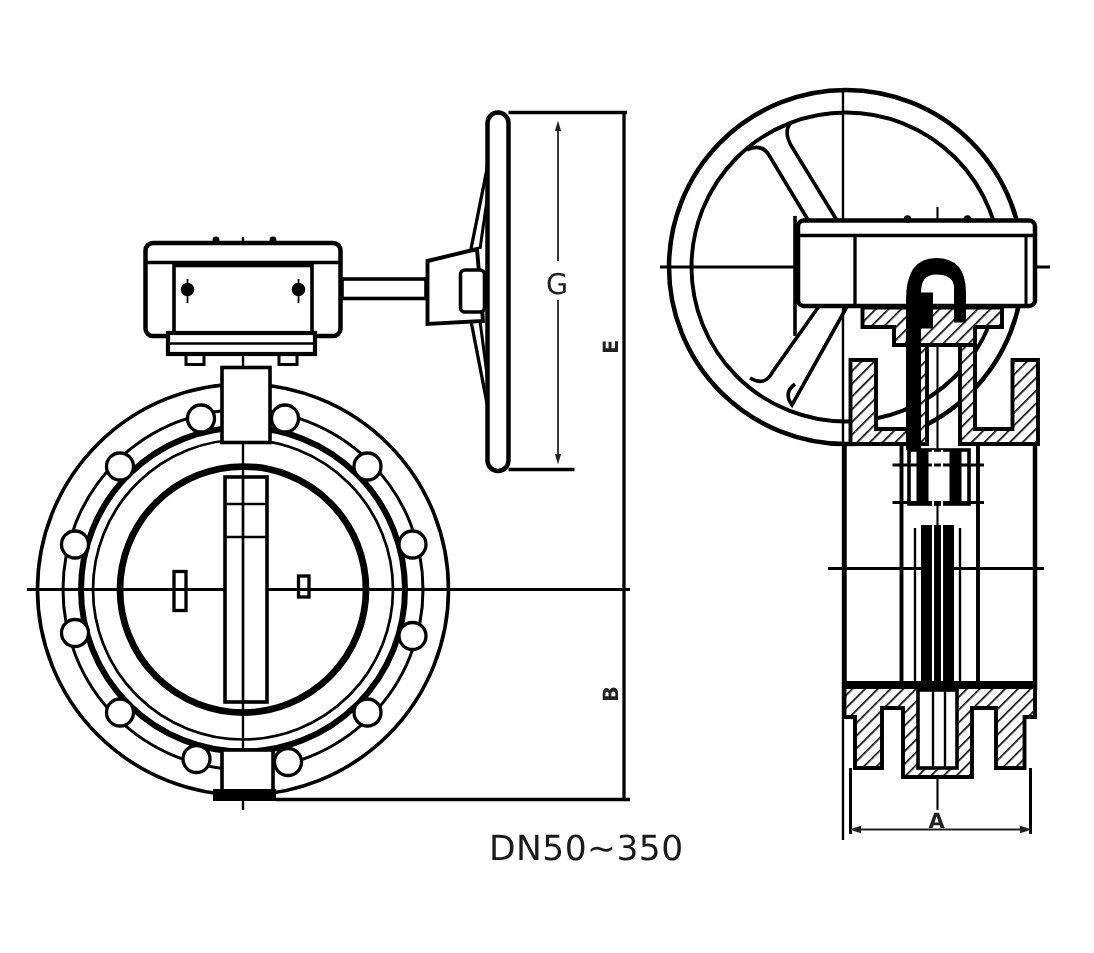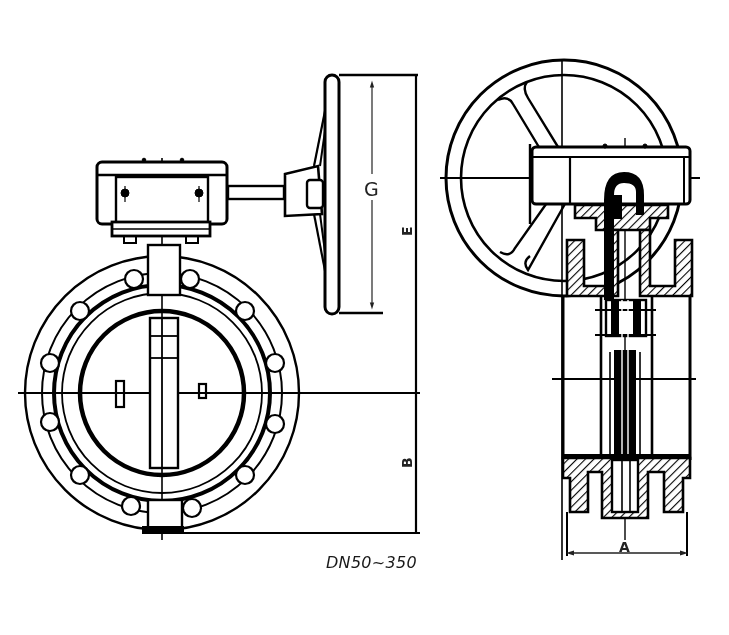--- a/index.html
+++ b/index.html
@@ -1,18 +1,18 @@
 <!DOCTYPE html>
 <html><head>
 <meta charset="utf-8">
 <style>
   html, body { margin: 0; padding: 0; background: #ffffff; }
   body { width: 729px; height: 635px; position: relative; overflow: hidden; font-family: "DejaVu Sans", sans-serif; }
   #drawing { position: absolute; left: 0; top: 0; width: 729px; height: 635px; }
-  .caption { position: absolute; left: 326px; top: 553px; font-family: "DejaVu Sans", sans-serif; font-size: 16px; color: #1a1a1a; letter-spacing: 0.3px; font-style: italic; }
+  .caption { position: absolute; left: 326px; top: 553px; font-family: "DejaVu Sans", sans-serif; font-size: 23px; color: #1a1a1a; letter-spacing: 0.3px; }
   .dim-label { font-family: "DejaVu Sans", sans-serif; fill: #222; }
 </style>
 </head>
 <body>
 
 <svg id="drawing" viewBox="0 0 729 635" xmlns="http://www.w3.org/2000/svg">
   <defs>
     <pattern id="hatch" patternUnits="userSpaceOnUse" width="6" height="6" patternTransform="rotate(45)">
       <rect width="6" height="6" fill="#fff"></rect>
       <line x1="0" y1="0" x2="0" y2="6" stroke="#000" stroke-width="2.2"></line>

